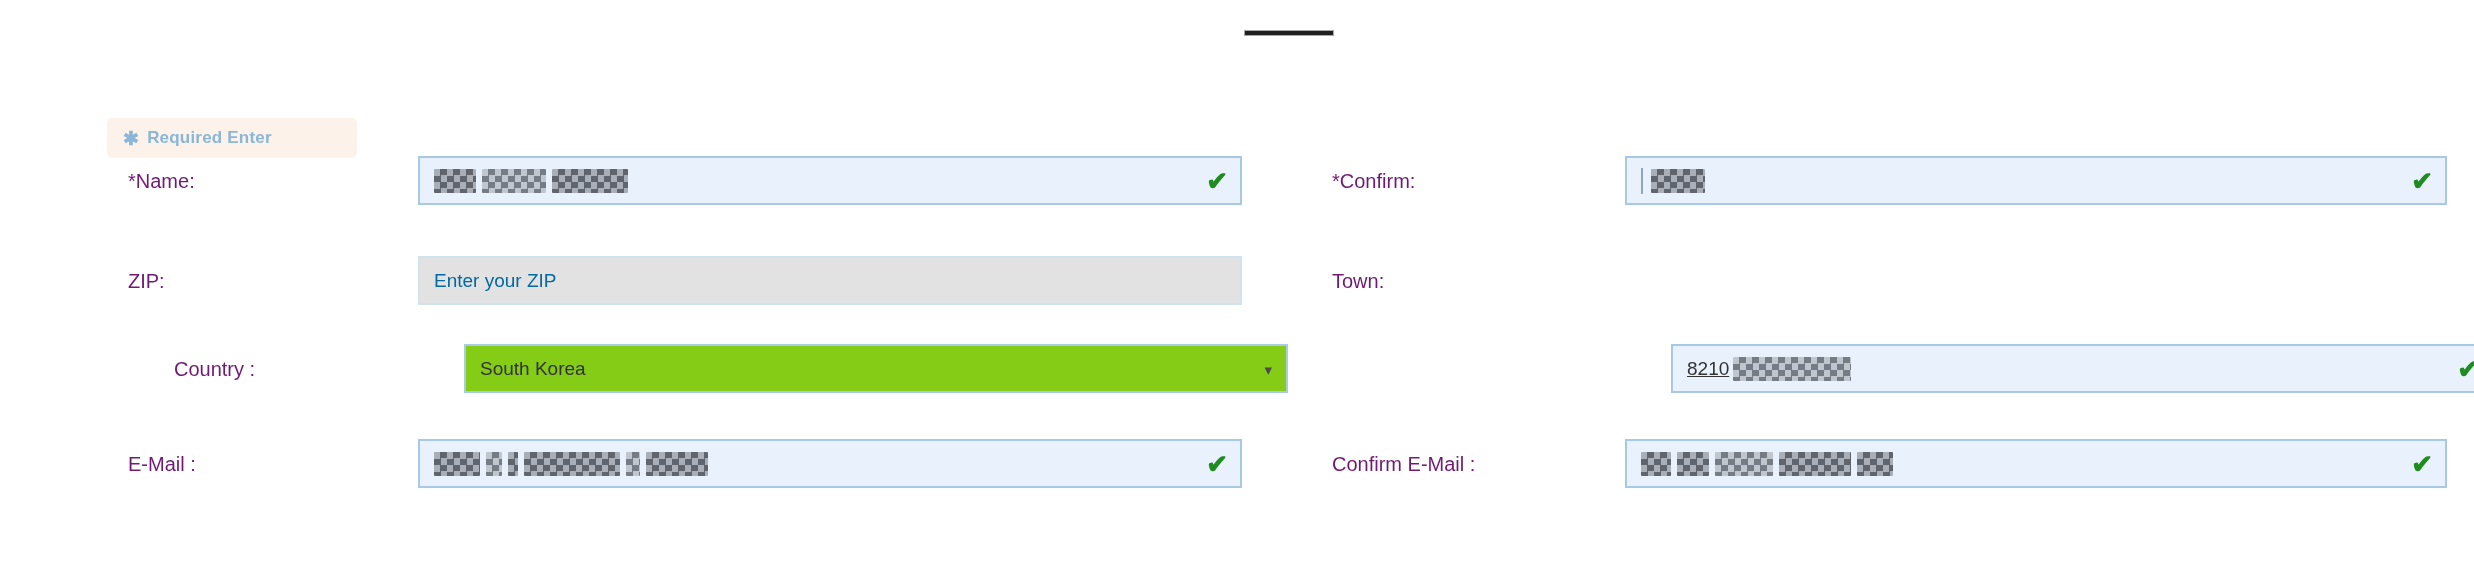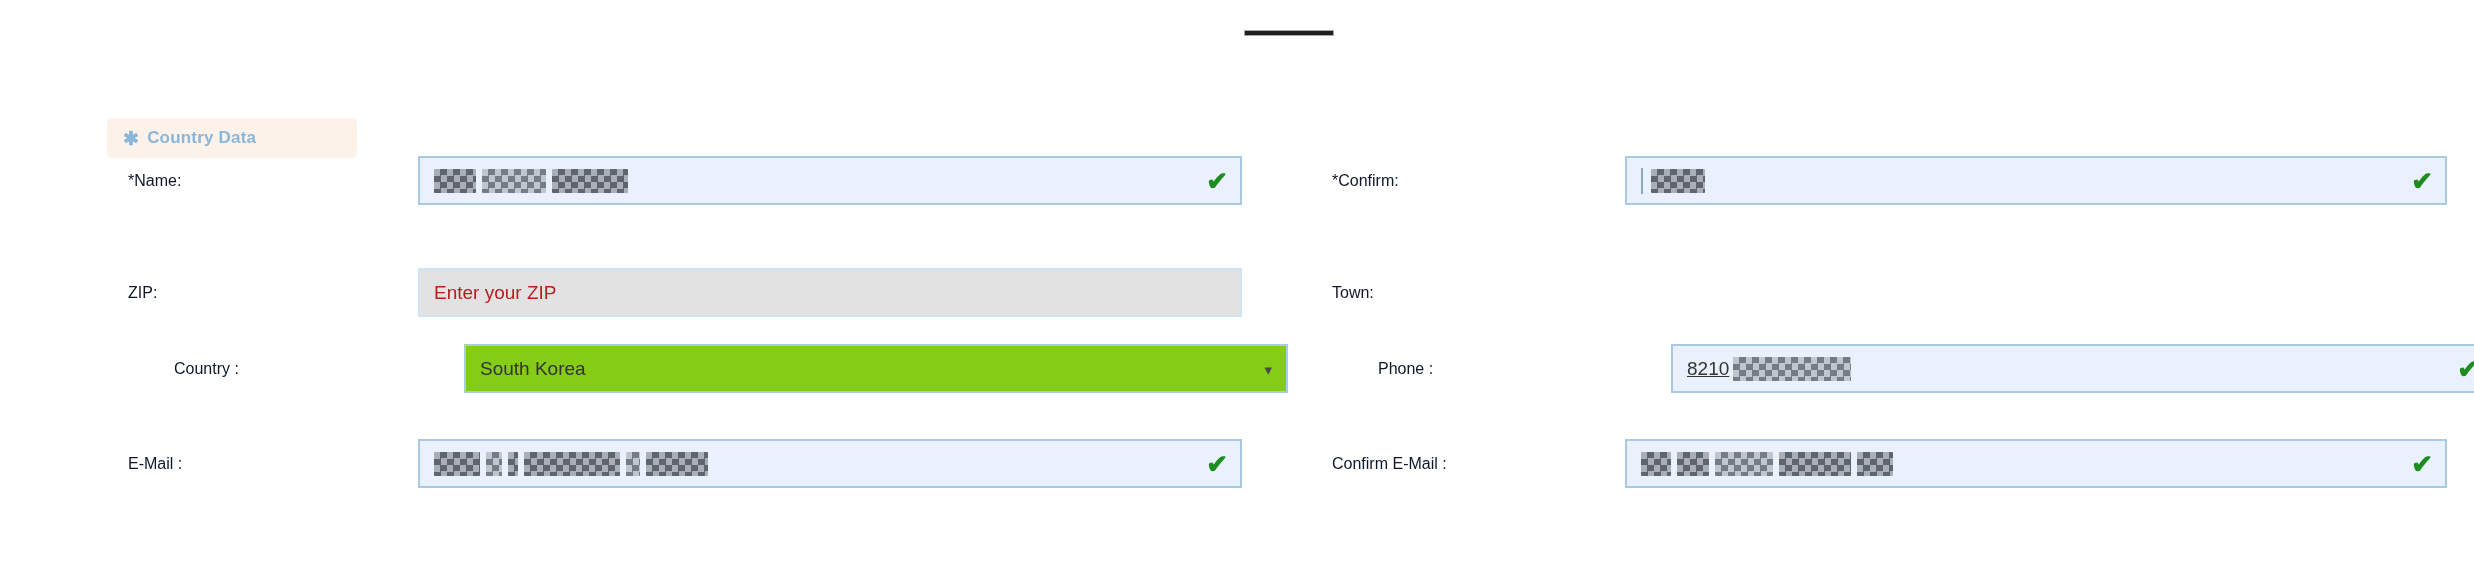--- a/index.html
+++ b/index.html
@@ -39,32 +39,32 @@
     color: #8ab6d9;
     font-weight: bold;
     font-size: 17px;
     letter-spacing: 0.2px;
   }
   .badge .asterisk { margin-right: 8px; font-size: 19px; }
 
   
   .row { position: absolute; left: 0; width: 100%; height: 50px; }
   .row-1 { top: 156px; }
-  .row-2 { top: 268px; }
+  .row-2 { top: 256px; }
   .row-3 { top: 344px; margin-left: 46px; }
   .row-4 { top: 439px; padding-left: 45px; }
 
   .field-label {
     position: absolute;
     top: 0;
     height: 50px;
     display: flex;
     align-items: center;
-    color: #0f172a;
-    font-size: 16px;
+    color: #701a75;
+    font-size: 20px;
   }
   .label-left  { left: 128px;  width: 280px; }
   .label-right { left: 1332px; width: 285px; }
 
   .field {
     position: absolute;
     top: 0;
     height: 49px;
     box-sizing: border-box;
     display: flex;
@@ -82,21 +82,21 @@
   }
   .field-empty {
     background: #e2e2e2;
     border: 2px solid #cfe3f1;
   }
   .field-select {
     background: #84cc16;
     border: 2px solid #a9cbe3;
   }
 
-  .placeholder { color: #b91c1c; text-align: center; }
+  .placeholder { color: #0369a1; text-align: center; }
 
   .check {
     position: absolute;
     right: 12px;
     top: 50%;
     transform: translateY(-50%);
     color: #1f8c1f;
     font-size: 26px;
     font-weight: bold;
     line-height: 1;
@@ -131,21 +131,21 @@
 </style>
 </head>
 <body>
 
 <div id="screen">
 
   <div class="top-divider"></div>
 
   <div class="badge">
     <span class="asterisk">✱</span>
-    <span>Country Data</span>
+    <span>Required Enter</span>
   </div>
 
   <div class="row row-1">
     <div class="field-label label-left">*Name:</div>
     <div class="field field-left field-filled">
       <span class="redact-group">
         <span class="px dark" style="width:42px"></span>
         <span class="px" style="width:64px"></span>
         <span class="px dark" style="width:76px"></span>
       </span>
@@ -171,21 +171,20 @@
     <div class="field-label label-right">Town:</div>
   </div>
 
   <div class="row row-3">
     <div class="field-label label-left">Country :</div>
     <div class="field field-left field-select">
       <span>South Korea</span>
       <span class="caret">▾</span>
     </div>
 
-    <div class="field-label label-right">Phone :</div>
     <div class="field field-right field-filled">
       <span class="phone-prefix">8210</span>
       <span class="redact-group">
         <span class="px" style="width:118px"></span>
       </span>
       <span class="check">✔</span>
     </div>
   </div>
 
   <div class="row row-4">

